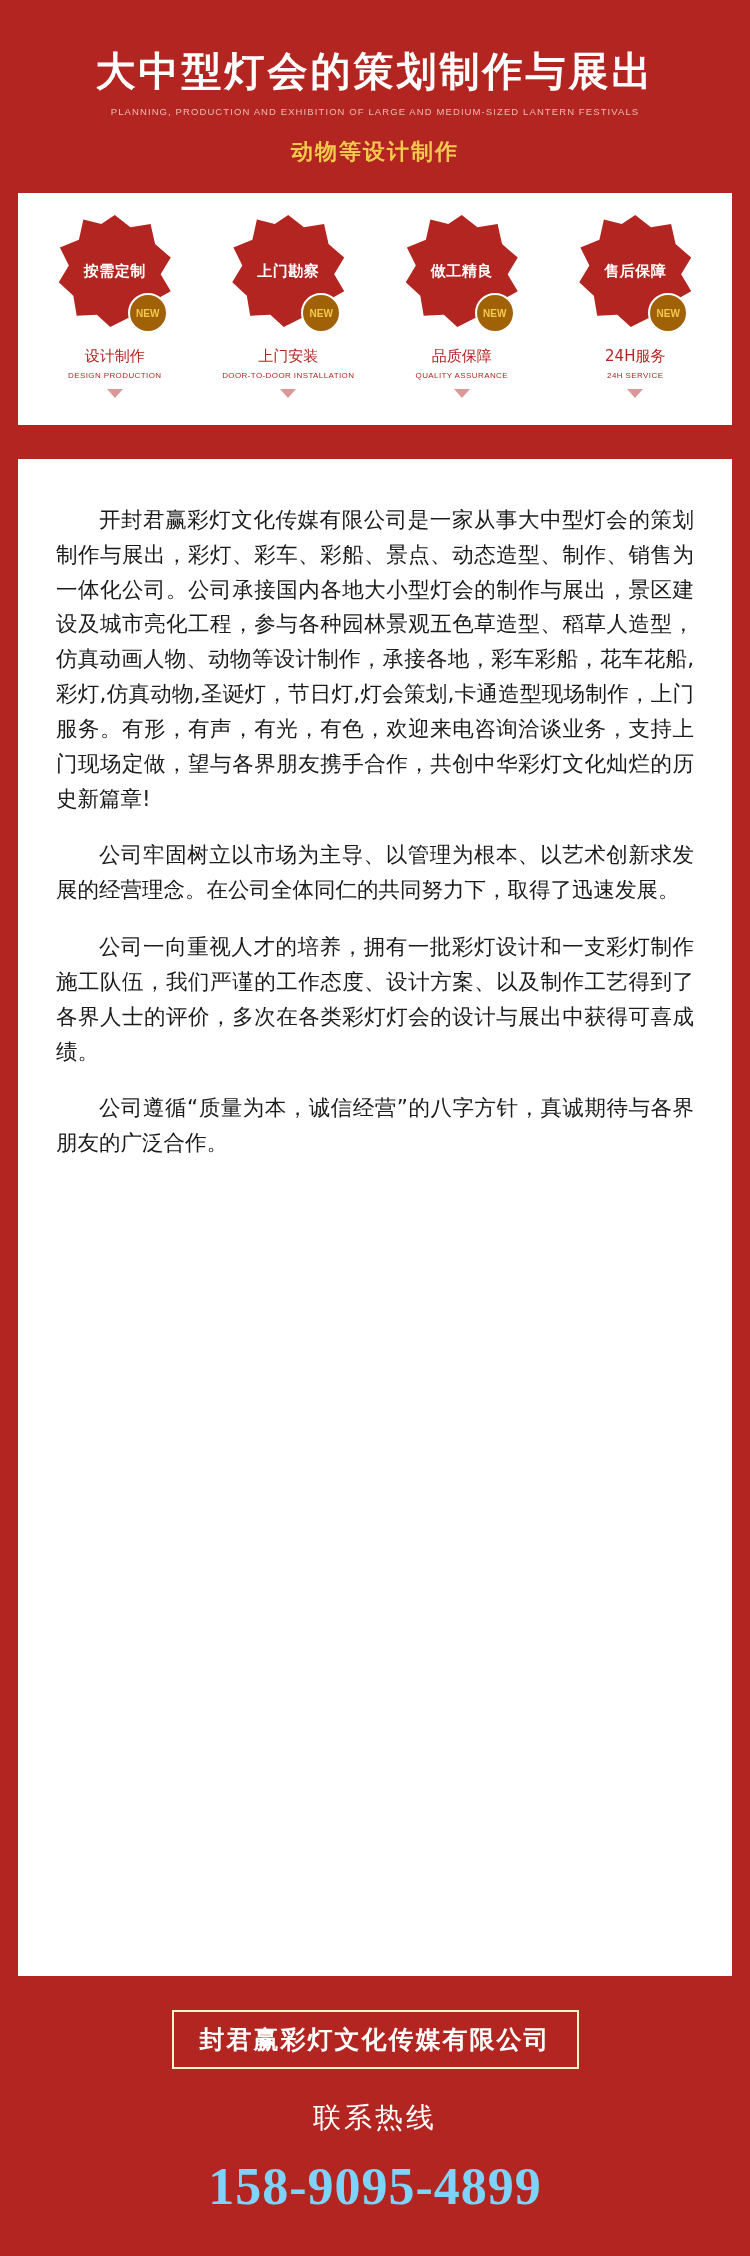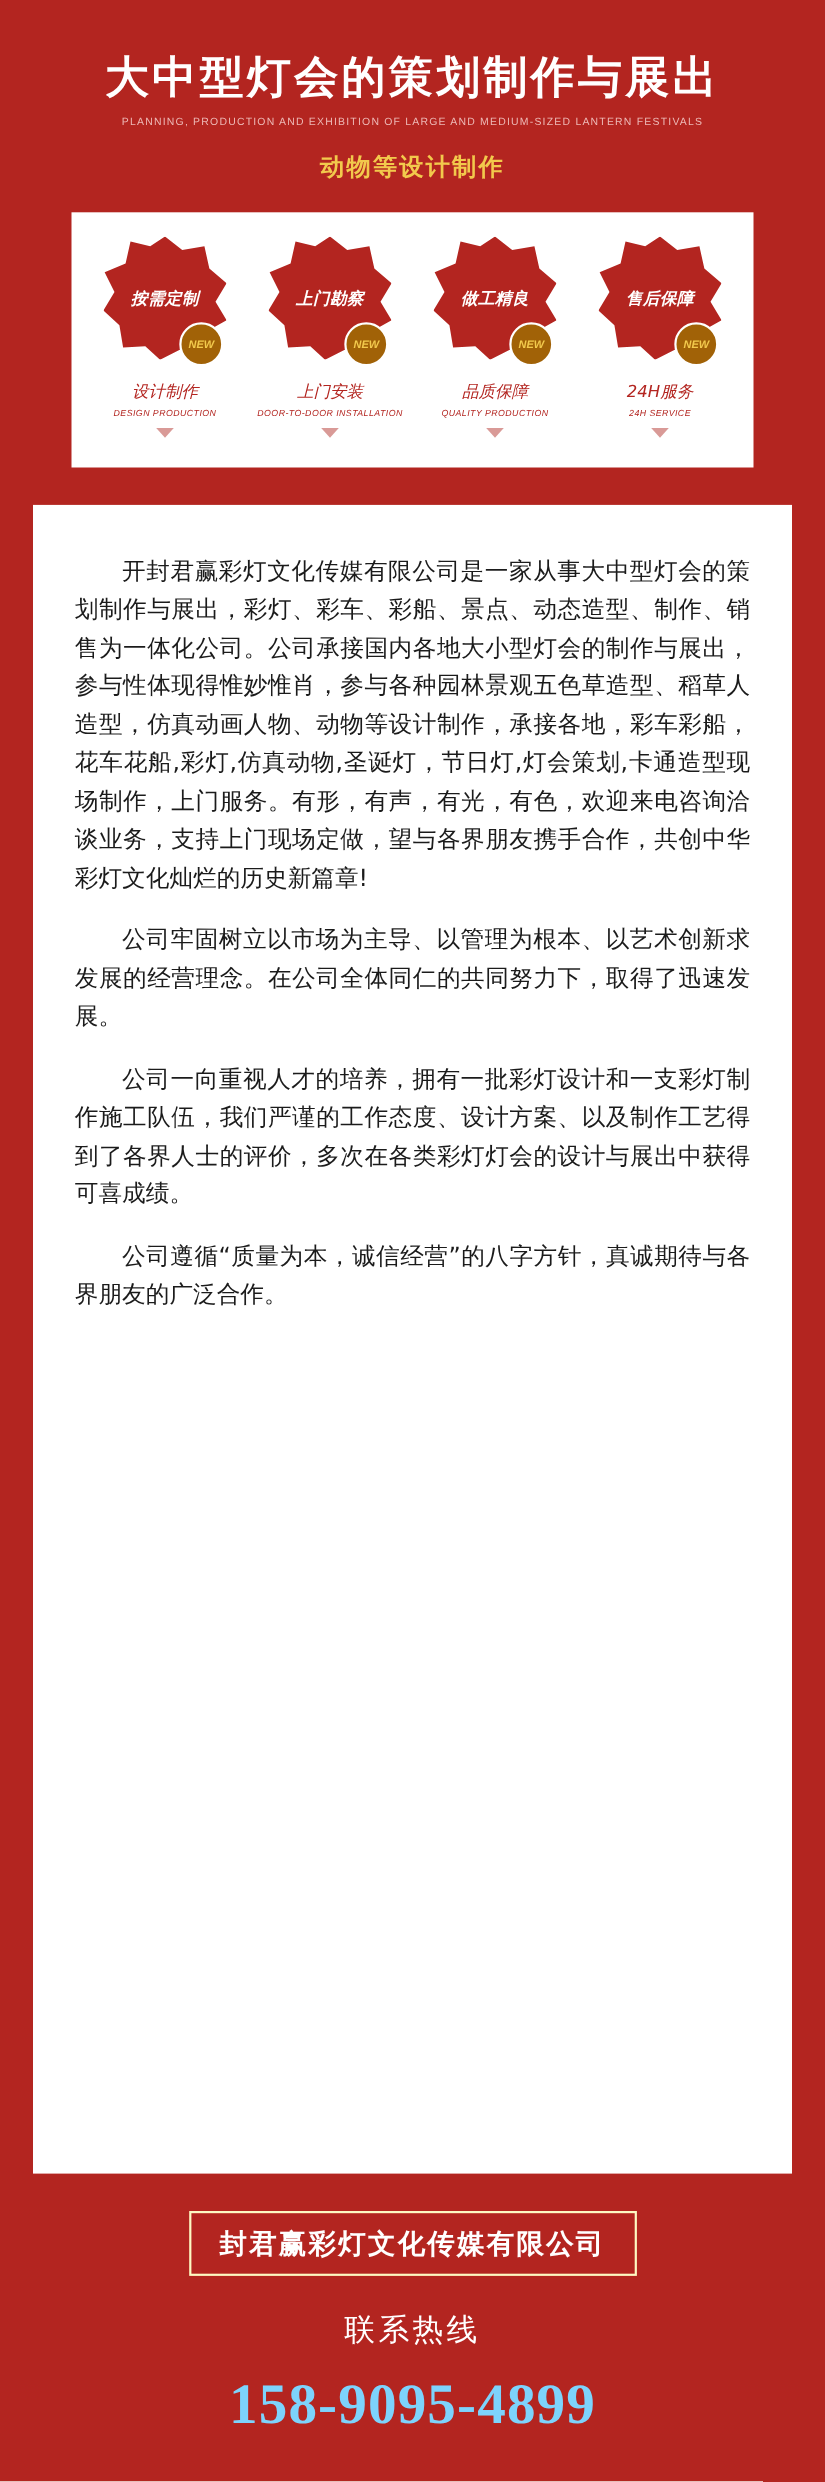--- a/index.html
+++ b/index.html
@@ -12,24 +12,23 @@
     background: #ffffff;
     font-family: "Liberation Sans", sans-serif;
     overflow: hidden;
   }
   .poster {
     position: relative;
     width: 750px;
     height: 2256px;
     background: #b32520;
     box-sizing: border-box;
-    padding: 14px 30px;
+    padding: 14px 18px;
     display: flex;
     flex-direction: column;
-    align-items: center;
   }
   
   .header {
     text-align: center;
     padding-top: 34px;
   }
   .header-title {
     color: #ffffff;
     font-size: 40px;
     font-weight: bold;
@@ -61,21 +60,20 @@
     display: flex;
     align-items: flex-start;
     justify-content: space-around;
     padding: 22px 10px 0 10px;
     box-sizing: border-box;
   }
   .feature {
     width: 150px;
     text-align: center;
     position: relative;
-    font-style: italic;
   }
   .badge-wrap {
     position: relative;
     width: 118px;
     height: 118px;
     margin: 0 auto;
   }
   .star {
     width: 112px;
     height: 112px;
@@ -228,40 +226,40 @@
     </div>
 
     <div class="feature">
       <div class="badge-wrap">
         <div class="star">
           <span class="star-label">做工精良</span>
         </div>
         <div class="new-dot">NEW</div>
       </div>
       <div class="feat-cn">品质保障</div>
-      <div class="feat-en">QUALITY PRODUCTION</div>
+      <div class="feat-en">QUALITY ASSURANCE</div>
       <div class="arrow-down"></div>
     </div>
 
     <div class="feature">
       <div class="badge-wrap">
         <div class="star">
           <span class="star-label">售后保障</span>
         </div>
         <div class="new-dot">NEW</div>
       </div>
       <div class="feat-cn">24H服务</div>
       <div class="feat-en">24H SERVICE</div>
       <div class="arrow-down"></div>
     </div>
 
   </div>
 
   <div class="body-card">
-    <p class="para">开封君赢彩灯文化传媒有限公司是一家从事大中型灯会的策划制作与展出，彩灯、彩车、彩船、景点、动态造型、制作、销售为一体化公司。公司承接国内各地大小型灯会的制作与展出，参与性体现得惟妙惟肖，参与各种园林景观五色草造型、稻草人造型，仿真动画人物、动物等设计制作，承接各地，彩车彩船，花车花船,彩灯,仿真动物,圣诞灯，节日灯,灯会策划,卡通造型现场制作，上门服务。有形，有声，有光，有色，欢迎来电咨询洽谈业务，支持上门现场定做，望与各界朋友携手合作，共创中华彩灯文化灿烂的历史新篇章!</p>
+    <p class="para">开封君赢彩灯文化传媒有限公司是一家从事大中型灯会的策划制作与展出，彩灯、彩车、彩船、景点、动态造型、制作、销售为一体化公司。公司承接国内各地大小型灯会的制作与展出，景区建设及城市亮化工程，参与各种园林景观五色草造型、稻草人造型，仿真动画人物、动物等设计制作，承接各地，彩车彩船，花车花船,彩灯,仿真动物,圣诞灯，节日灯,灯会策划,卡通造型现场制作，上门服务。有形，有声，有光，有色，欢迎来电咨询洽谈业务，支持上门现场定做，望与各界朋友携手合作，共创中华彩灯文化灿烂的历史新篇章!</p>
     <p class="para">公司牢固树立以市场为主导、以管理为根本、以艺术创新求发展的经营理念。在公司全体同仁的共同努力下，取得了迅速发展。</p>
     <p class="para">公司一向重视人才的培养，拥有一批彩灯设计和一支彩灯制作施工队伍，我们严谨的工作态度、设计方案、以及制作工艺得到了各界人士的评价，多次在各类彩灯灯会的设计与展出中获得可喜成绩。</p>
     <p class="para">公司遵循“质量为本，诚信经营”的八字方针，真诚期待与各界朋友的广泛合作。</p>
   </div>
 
   <div class="footer">
     <div class="company-box">封君赢彩灯文化传媒有限公司</div>
     <div class="hotline-label">联系热线</div>
     <div class="phone">158-9095-4899</div>
   </div>

